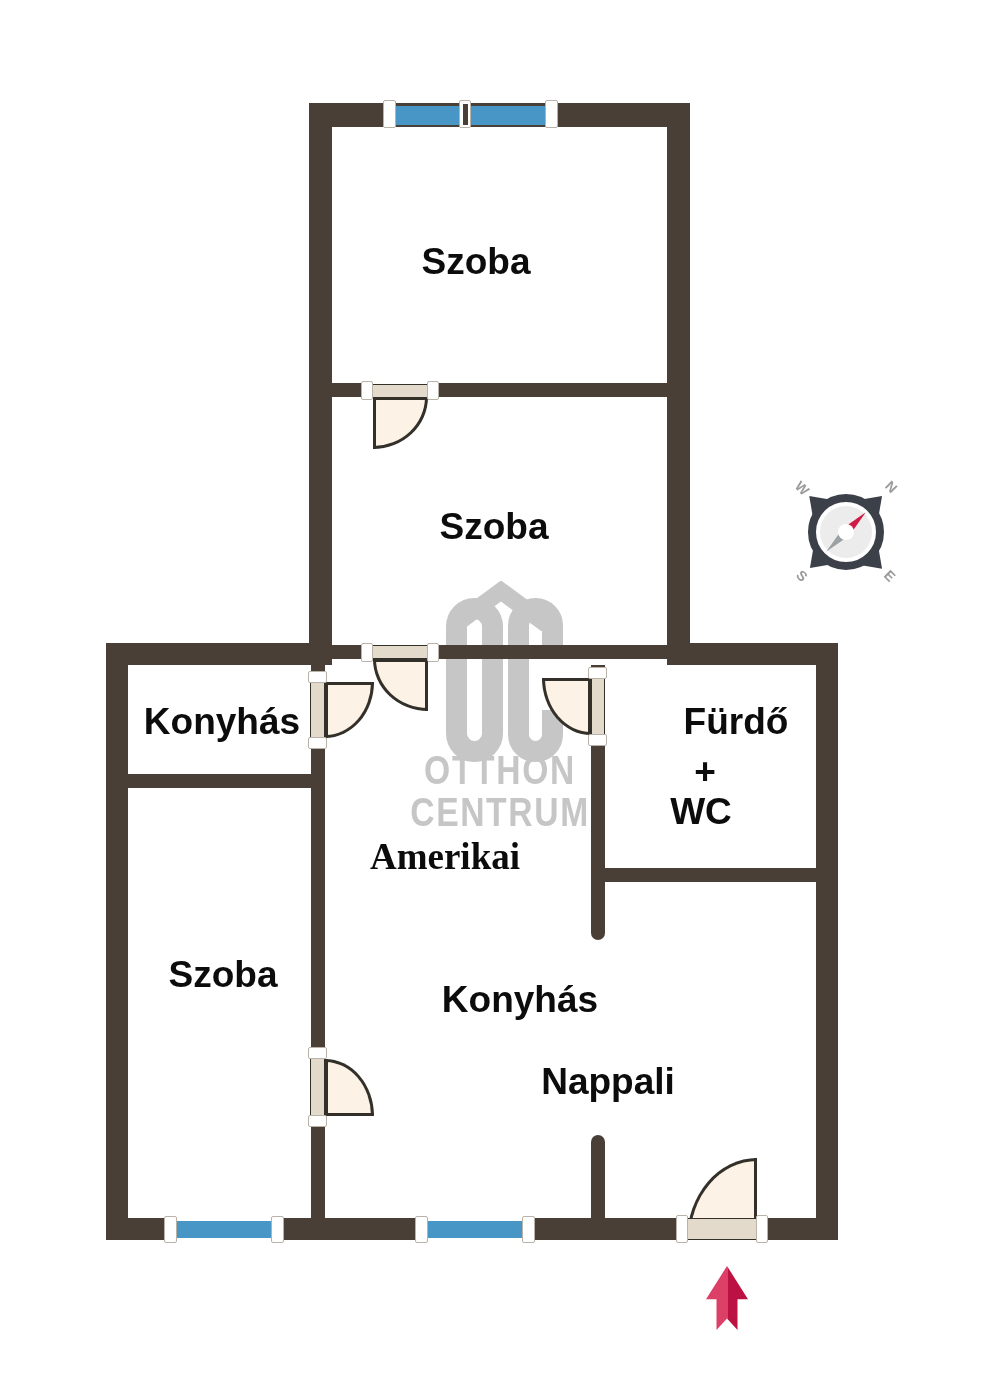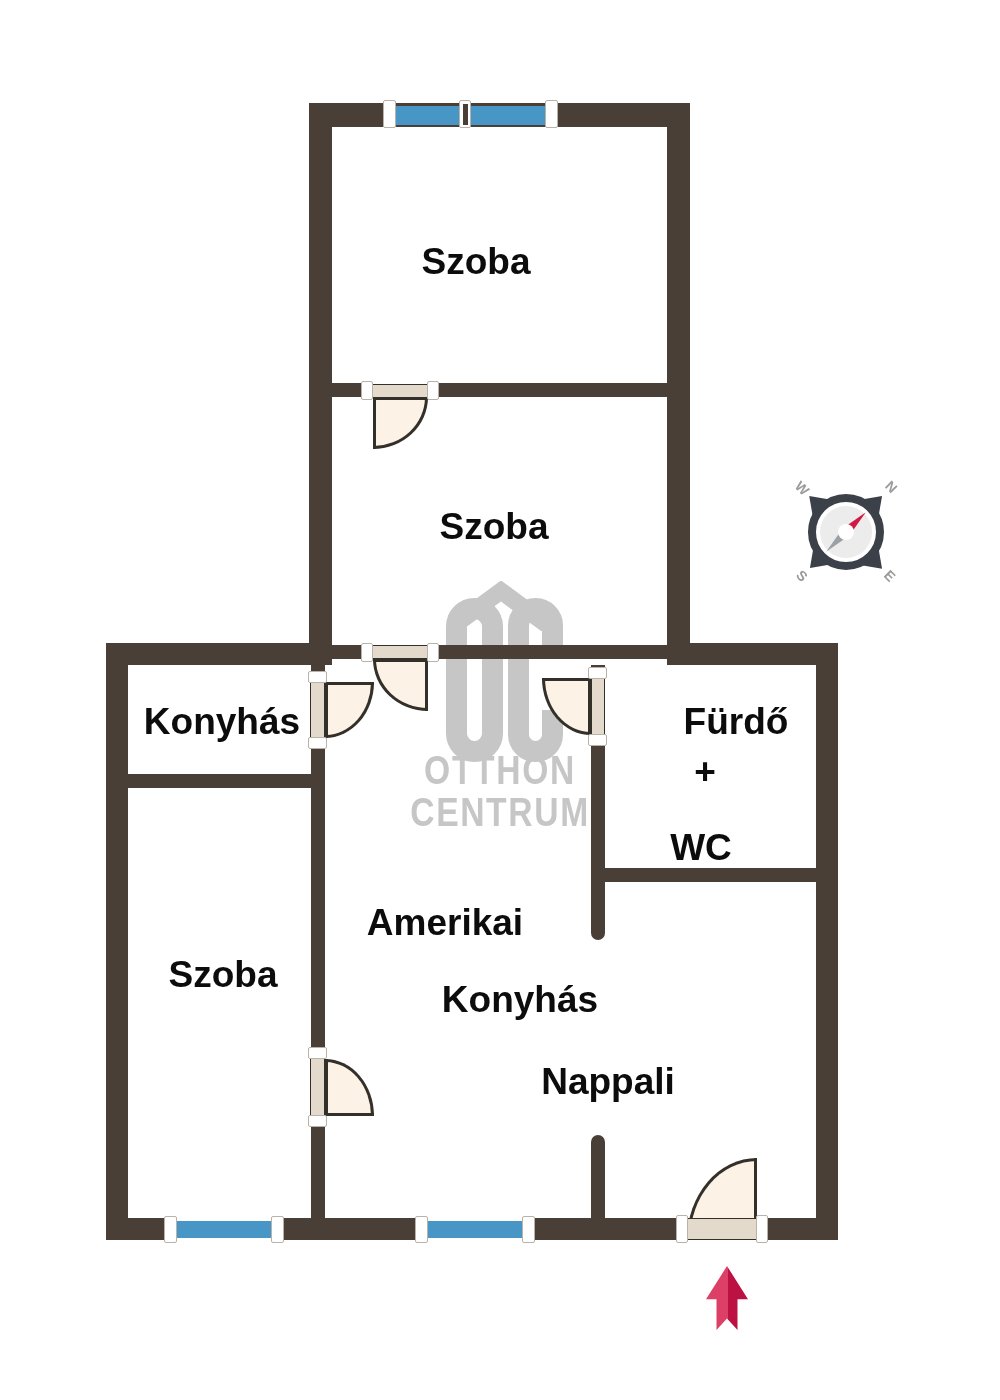--- a/index.html
+++ b/index.html
@@ -142,23 +142,23 @@
 
   <div class="leaf" style="left:687px;top:1218px;width:70px;height:22px;"></div>
   <div class="cap" style="left:676px;top:1215px;width:12px;height:28px;"></div>
   <div class="cap" style="left:756px;top:1215px;width:12px;height:28px;"></div>
 
   <div class="room-label" style="left:476px;top:262px;">Szoba</div>
   <div class="room-label" style="left:494px;top:527px;">Szoba</div>
   <div class="room-label" style="left:222px;top:722px;">Konyhás</div>
   <div class="room-label" style="left:736px;top:722px;">Fürdő</div>
   <div class="room-label" style="left:705px;top:772px;">+</div>
-  <div class="room-label" style="left:701px;top:812px;margin-top:36px;">WC</div>
+  <div class="room-label" style="left:701px;top:812px;">WC</div>
   <div class="room-label" style="left:223px;top:975px;">Szoba</div>
-  <div class="room-label" style="left:445px;top:923px;">Amerikai</div>
+  <div class="room-label" style="left:445px;top:856px;font-family:Liberation Serif, serif;">Amerikai</div>
   <div class="room-label" style="left:520px;top:1000px;">Konyhás</div>
   <div class="room-label" style="left:608px;top:1082px;">Nappali</div>
 
   <div class="compass">
     <div class="spike" style="left:42px;top:3px;"></div>
     <div class="spike" style="left:85px;top:46px;transform:rotate(90deg);"></div>
     <div class="spike" style="left:42px;top:88px;transform:rotate(180deg);"></div>
     <div class="spike" style="left:-1px;top:46px;transform:rotate(270deg);"></div>
     <div class="c-ring"></div>
     <div class="c-face"></div>

